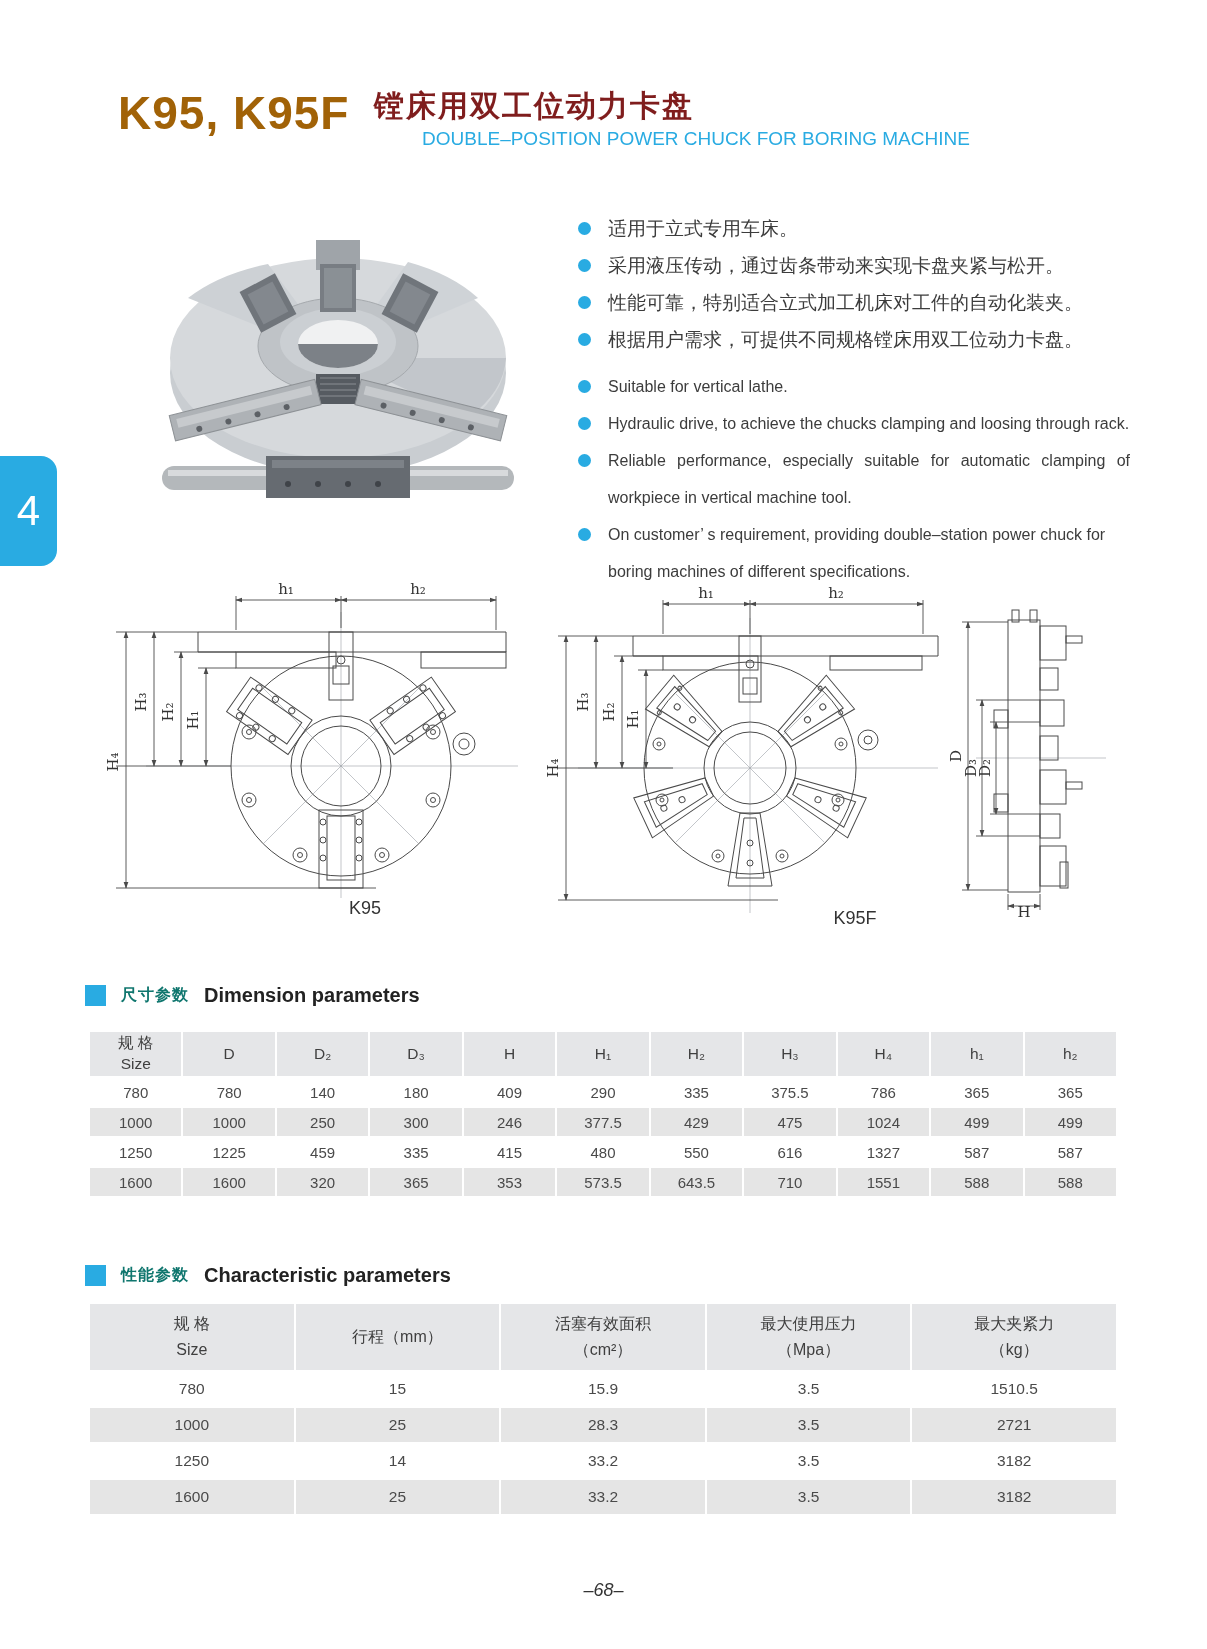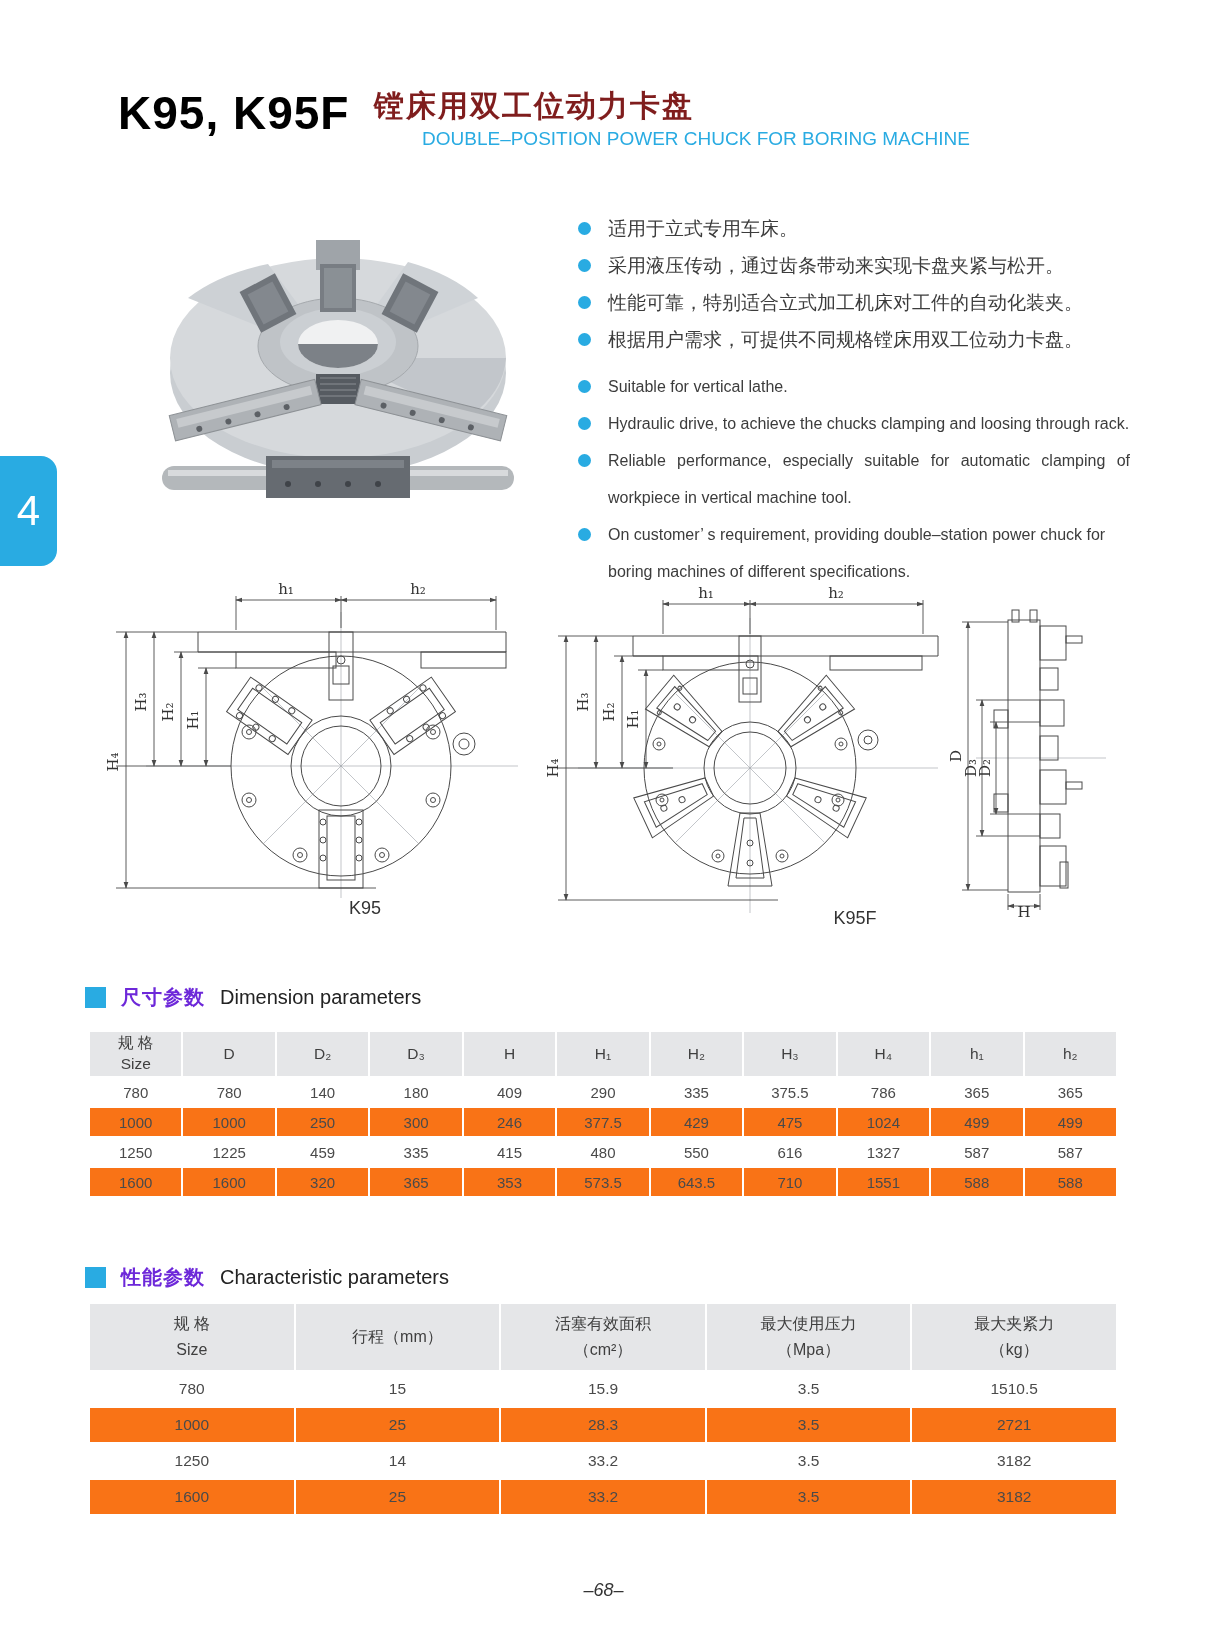--- a/index.html
+++ b/index.html
@@ -3,21 +3,21 @@
 <meta charset="utf-8">
 <style>
   html,body{margin:0;padding:0;background:#fff;}
   .page{position:relative;width:1207px;height:1649px;background:#fff;overflow:hidden;
         font-family:"Liberation Sans","DejaVu Sans",sans-serif;color:#3c3c3c;}
   
   .side-tab{position:absolute;left:0;top:456px;width:57px;height:110px;background:#29ABE2;
             border-radius:0 16px 16px 0;display:flex;align-items:center;justify-content:center;
             color:#fff;font-size:42px;}
   
-  .model{position:absolute;left:118px;top:86px;font-size:46px;font-weight:700;color:#000000;letter-spacing:1px;}
+  .model{position:absolute;left:118px;top:86px;font-size:46px;font-weight:700;color:#a16207;letter-spacing:1px;}
   .title-cn{position:absolute;left:374px;top:86px;font-size:30px;font-weight:700;color:#7f1d1d;letter-spacing:2px;}
   .title-en{position:absolute;left:374px;top:128px;font-size:19px;font-weight:400;color:#29ABE2;margin-left:48px;}
   
   .photo{position:absolute;left:148px;top:198px;width:380px;height:325px;}
   
   .features{position:absolute;list-style:none;margin:0;padding:0;}
   .features li{position:relative;padding-left:30px;line-height:37px;}
   .features .dot{position:absolute;left:0;top:12px;width:13px;height:13px;border-radius:50%;background:#29ABE2;}
   .features .ftext{display:block;}
   .features-cn{left:578px;top:210px;width:560px;font-size:19px;}
@@ -29,29 +29,29 @@
   .dwg-k95{left:86px;top:570px;width:440px;height:330px;}
   .dwg-k95f{left:538px;top:578px;width:410px;height:345px;}
   .dwg-side{left:948px;top:604px;width:170px;height:314px;}
   .dwg-caption{position:absolute;font-size:18px;color:#333;text-align:center;}
   .cap-k95{left:330px;top:898px;width:70px;}
   .cap-k95f{left:812px;top:908px;width:86px;}
   svg text.dim{font-family:"DejaVu Serif","Liberation Serif",serif;font-size:15px;fill:#333;text-anchor:middle;}
   
   .section-title{position:absolute;display:flex;align-items:center;gap:15px;}
   .section-title .sq{width:21px;height:21px;background:#29ABE2;}
-  .section-title .cn{font-size:20px;font-weight:700;color:#6d28d9;letter-spacing:1px;}
-  .section-title .en{font-size:20px;font-weight:400;color:#222;}
+  .section-title .cn{font-size:16px;font-weight:700;color:#0f766e;letter-spacing:1px;}
+  .section-title .en{font-size:20px;font-weight:700;color:#222;}
   .sec-dim{left:85px;top:984px;}
   .sec-char{left:85px;top:1264px;}
   
   .tbl{position:absolute;border-collapse:separate;border-spacing:2px;table-layout:fixed;}
   .tbl th{background:#e5e6e8;font-weight:400;color:#3f3f3f;text-align:center;vertical-align:middle;}
   .tbl td{text-align:center;color:#4a4a4a;background:#fff;vertical-align:middle;}
-  .tbl tr.alt td{background:#f97316;margin-left:44px;}
+  .tbl tr.alt td{background:#e5e5e5;margin-left:44px;}
   .tbl-dim{left:88px;top:1030px;width:1030px;font-size:15px;}
   .tbl-dim th{height:42px;font-size:15.5px;line-height:1.35;}
   .tbl-dim td{height:26px;}
   .tbl-char{left:88px;top:1302px;width:1030px;font-size:15.5px;}
   .tbl-char th{height:64px;font-size:16px;line-height:1.6;}
   .tbl-char td{height:32px;}
   
   .footer-slogan{position:absolute;left:0;top:1548px;width:1207px;text-align:center;font-size:17px;color:#333;}
   .footer-slogan .cn{margin-right:26px;}
   .page-number{position:absolute;left:0;top:1580px;width:1207px;text-align:center;font-size:18px;color:#333;font-style:italic;}

